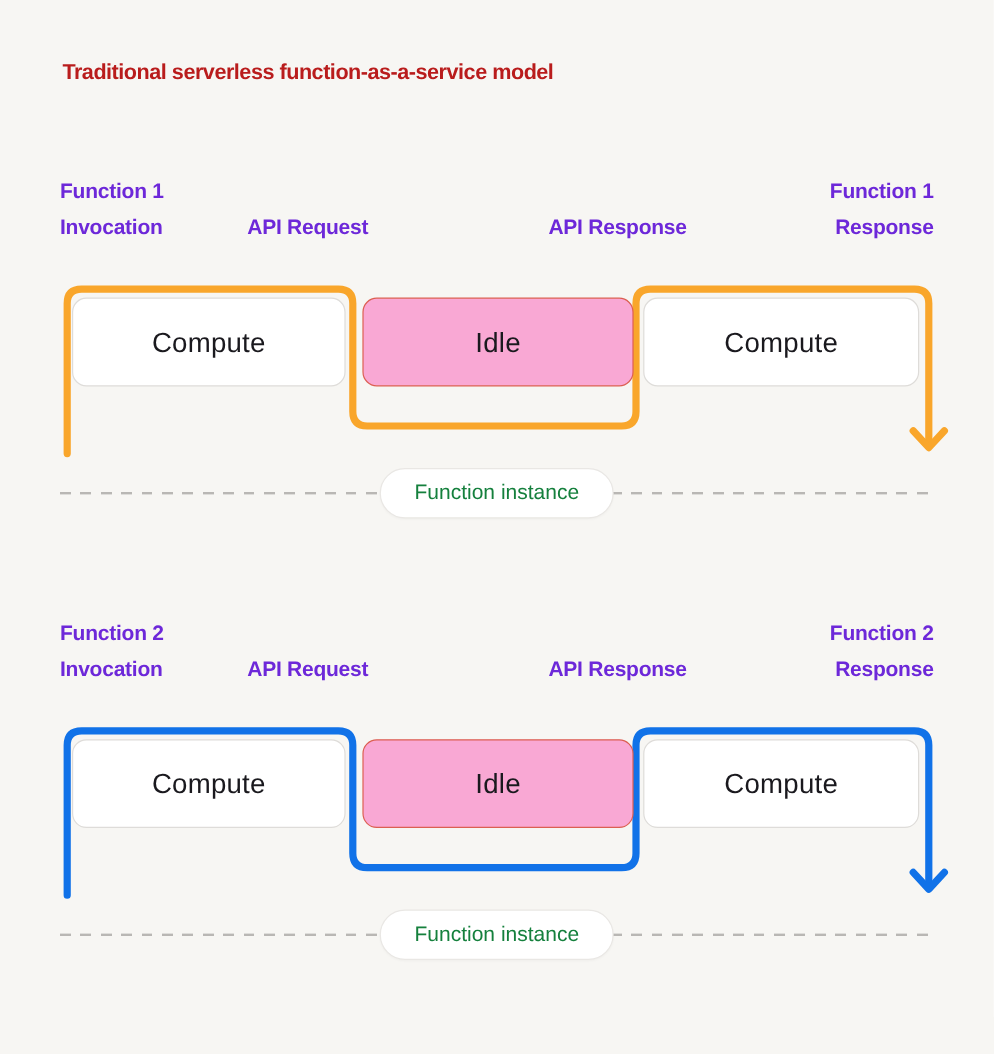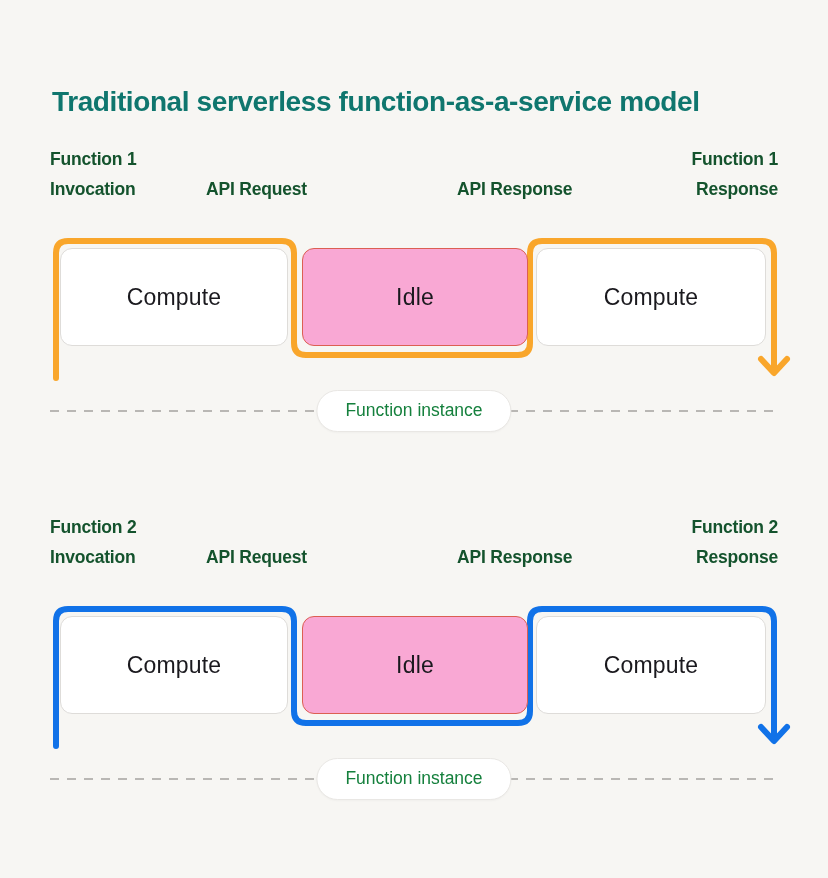--- a/index.html
+++ b/index.html
@@ -3,40 +3,40 @@
 <meta charset="utf-8">
 <style>
   html,body { margin:0; padding:0; }
   .canvas {
     position:relative; width:828px; height:878px;
     background:#F7F6F3; overflow:hidden;
     font-family:"Liberation Sans", sans-serif;
   }
   .title {
     position:absolute; left:52px; top:50px;
-    font-size:28px; font-weight:700; letter-spacing:-0.4px;
-    color:#0f766e; white-space:nowrap;margin-top:36px;
+    font-size:18px; font-weight:700; letter-spacing:-0.4px;
+    color:#b91c1c; white-space:nowrap;
   }
   .section { position:absolute; left:0; width:828px; height:300px; }
   .section-1 { top:132px; }
   .section-2 { top:500px; }
 
   .lbl {
     position:absolute; font-size:17.5px; font-weight:700;
-    color:#14532d; line-height:30px; letter-spacing:-0.2px; white-space:nowrap;
+    color:#6d28d9; line-height:30px; letter-spacing:-0.2px; white-space:nowrap;
   }
   .lbl-invocation { left:50px; top:12px; text-align:left; }
   .lbl-api-request { left:206px; top:42px; }
   .lbl-api-response { left:457px; top:42px; }
   .lbl-response { right:50px; top:12px; text-align:right; }
 
   .flow-svg { position:absolute; left:0; top:100px; width:828px; height:160px; }
 
   .box {
-    position:absolute; top:116px; height:98px;
+    position:absolute; top:116px; height:74px;
     border-radius:12px; box-sizing:border-box;
     display:flex; align-items:center; justify-content:center;
     font-size:23px; font-weight:500; color:#1A191E; letter-spacing:0.2px;
   }
   .box-compute { background:#FFFFFF; border:1.5px solid #DEDCD9; }
   .box-idle    { background:#f9a8d4; border:1.5px solid #DC5F52; }
   .box-c1 { left:60px;  width:228px; }
   .box-id { left:302px; width:226px; }
   .box-c2 { left:536px; width:230px; }
 

